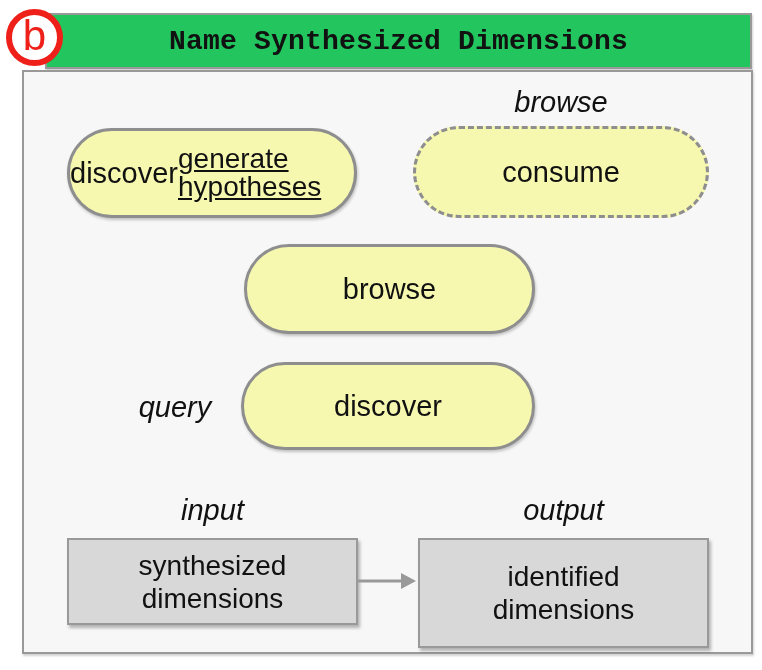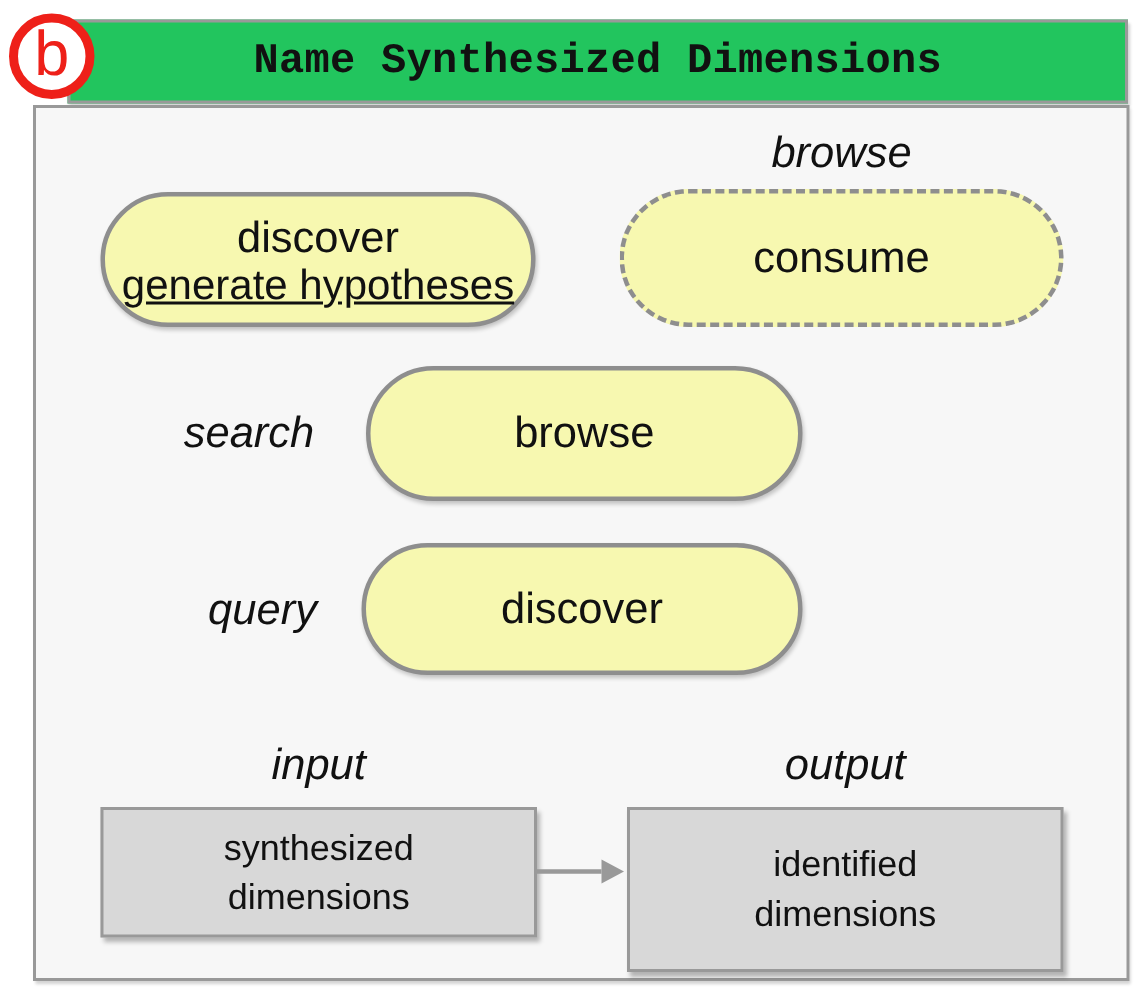--- a/index.html
+++ b/index.html
@@ -42,34 +42,34 @@
     color:var(--accent-red);font-size:42px;line-height:1;font-weight:400;
     transform:translateY(-2px);
   }
   .cat-label{
     position:absolute;font-style:italic;font-size:29px;line-height:34px;
     text-align:center;white-space:nowrap;
   }
   .pill{
     position:absolute;background:var(--pill-fill);
     border:3px solid var(--pill-border);border-radius:48px;
-    box-sizing:border-box;display:flex;flex-direction:column;
+    box-sizing:border-box;display:flex;flex-direction:row;
     align-items:center;justify-content:center;
     box-shadow:1px 2px 3px rgba(0,0,0,0.22);
   }
   .pill.dashed{border:3px dashed var(--pill-border);box-shadow:none;}
   .pill-main{font-size:29px;line-height:33px;}
   .pill-sub{font-size:28px;line-height:28px;text-decoration:underline;}
   .gray-box{
     position:absolute;background:var(--box-fill);
     border:2px solid var(--border-gray);box-sizing:border-box;
     display:flex;flex-direction:column;align-items:center;justify-content:center;
     box-shadow:2px 3px 3px rgba(0,0,0,0.28);
   }
-  .box-line{font-size:24px;line-height:33px;}
+  .box-line{font-size:28px;line-height:33px;}
   .arrow-svg{position:absolute;left:357px;top:568px;width:60px;height:26px;}
 </style>
 </head>
 <body>
 
 <div class="stage">
 
   <div class="title-bar">
     <span class="title-text">Name Synthesized Dimensions</span>
   </div>
@@ -83,21 +83,20 @@
   <div class="cat-label" style="left:413px;top:85px;width:296px">browse</div>
 
   <div class="pill" style="left:67px;top:128px;width:290px;height:90px">
     <div class="pill-main">discover</div>
     <div class="pill-sub">generate hypotheses</div>
   </div>
   <div class="pill dashed" style="left:413px;top:126px;width:296px;height:92px">
     <div class="pill-main">consume</div>
   </div>
 
-  <div class="cat-label" style="left:110px;top:272px;width:112px">search</div>
   <div class="pill" style="left:244px;top:244px;width:291px;height:90px">
     <div class="pill-main">browse</div>
   </div>
 
   <div class="cat-label" style="left:120px;top:390px;width:110px">query</div>
   <div class="pill" style="left:241px;top:362px;width:294px;height:88px">
     <div class="pill-main">discover</div>
   </div>
 
   <div class="cat-label" style="left:67px;top:493px;width:291px">input</div>

